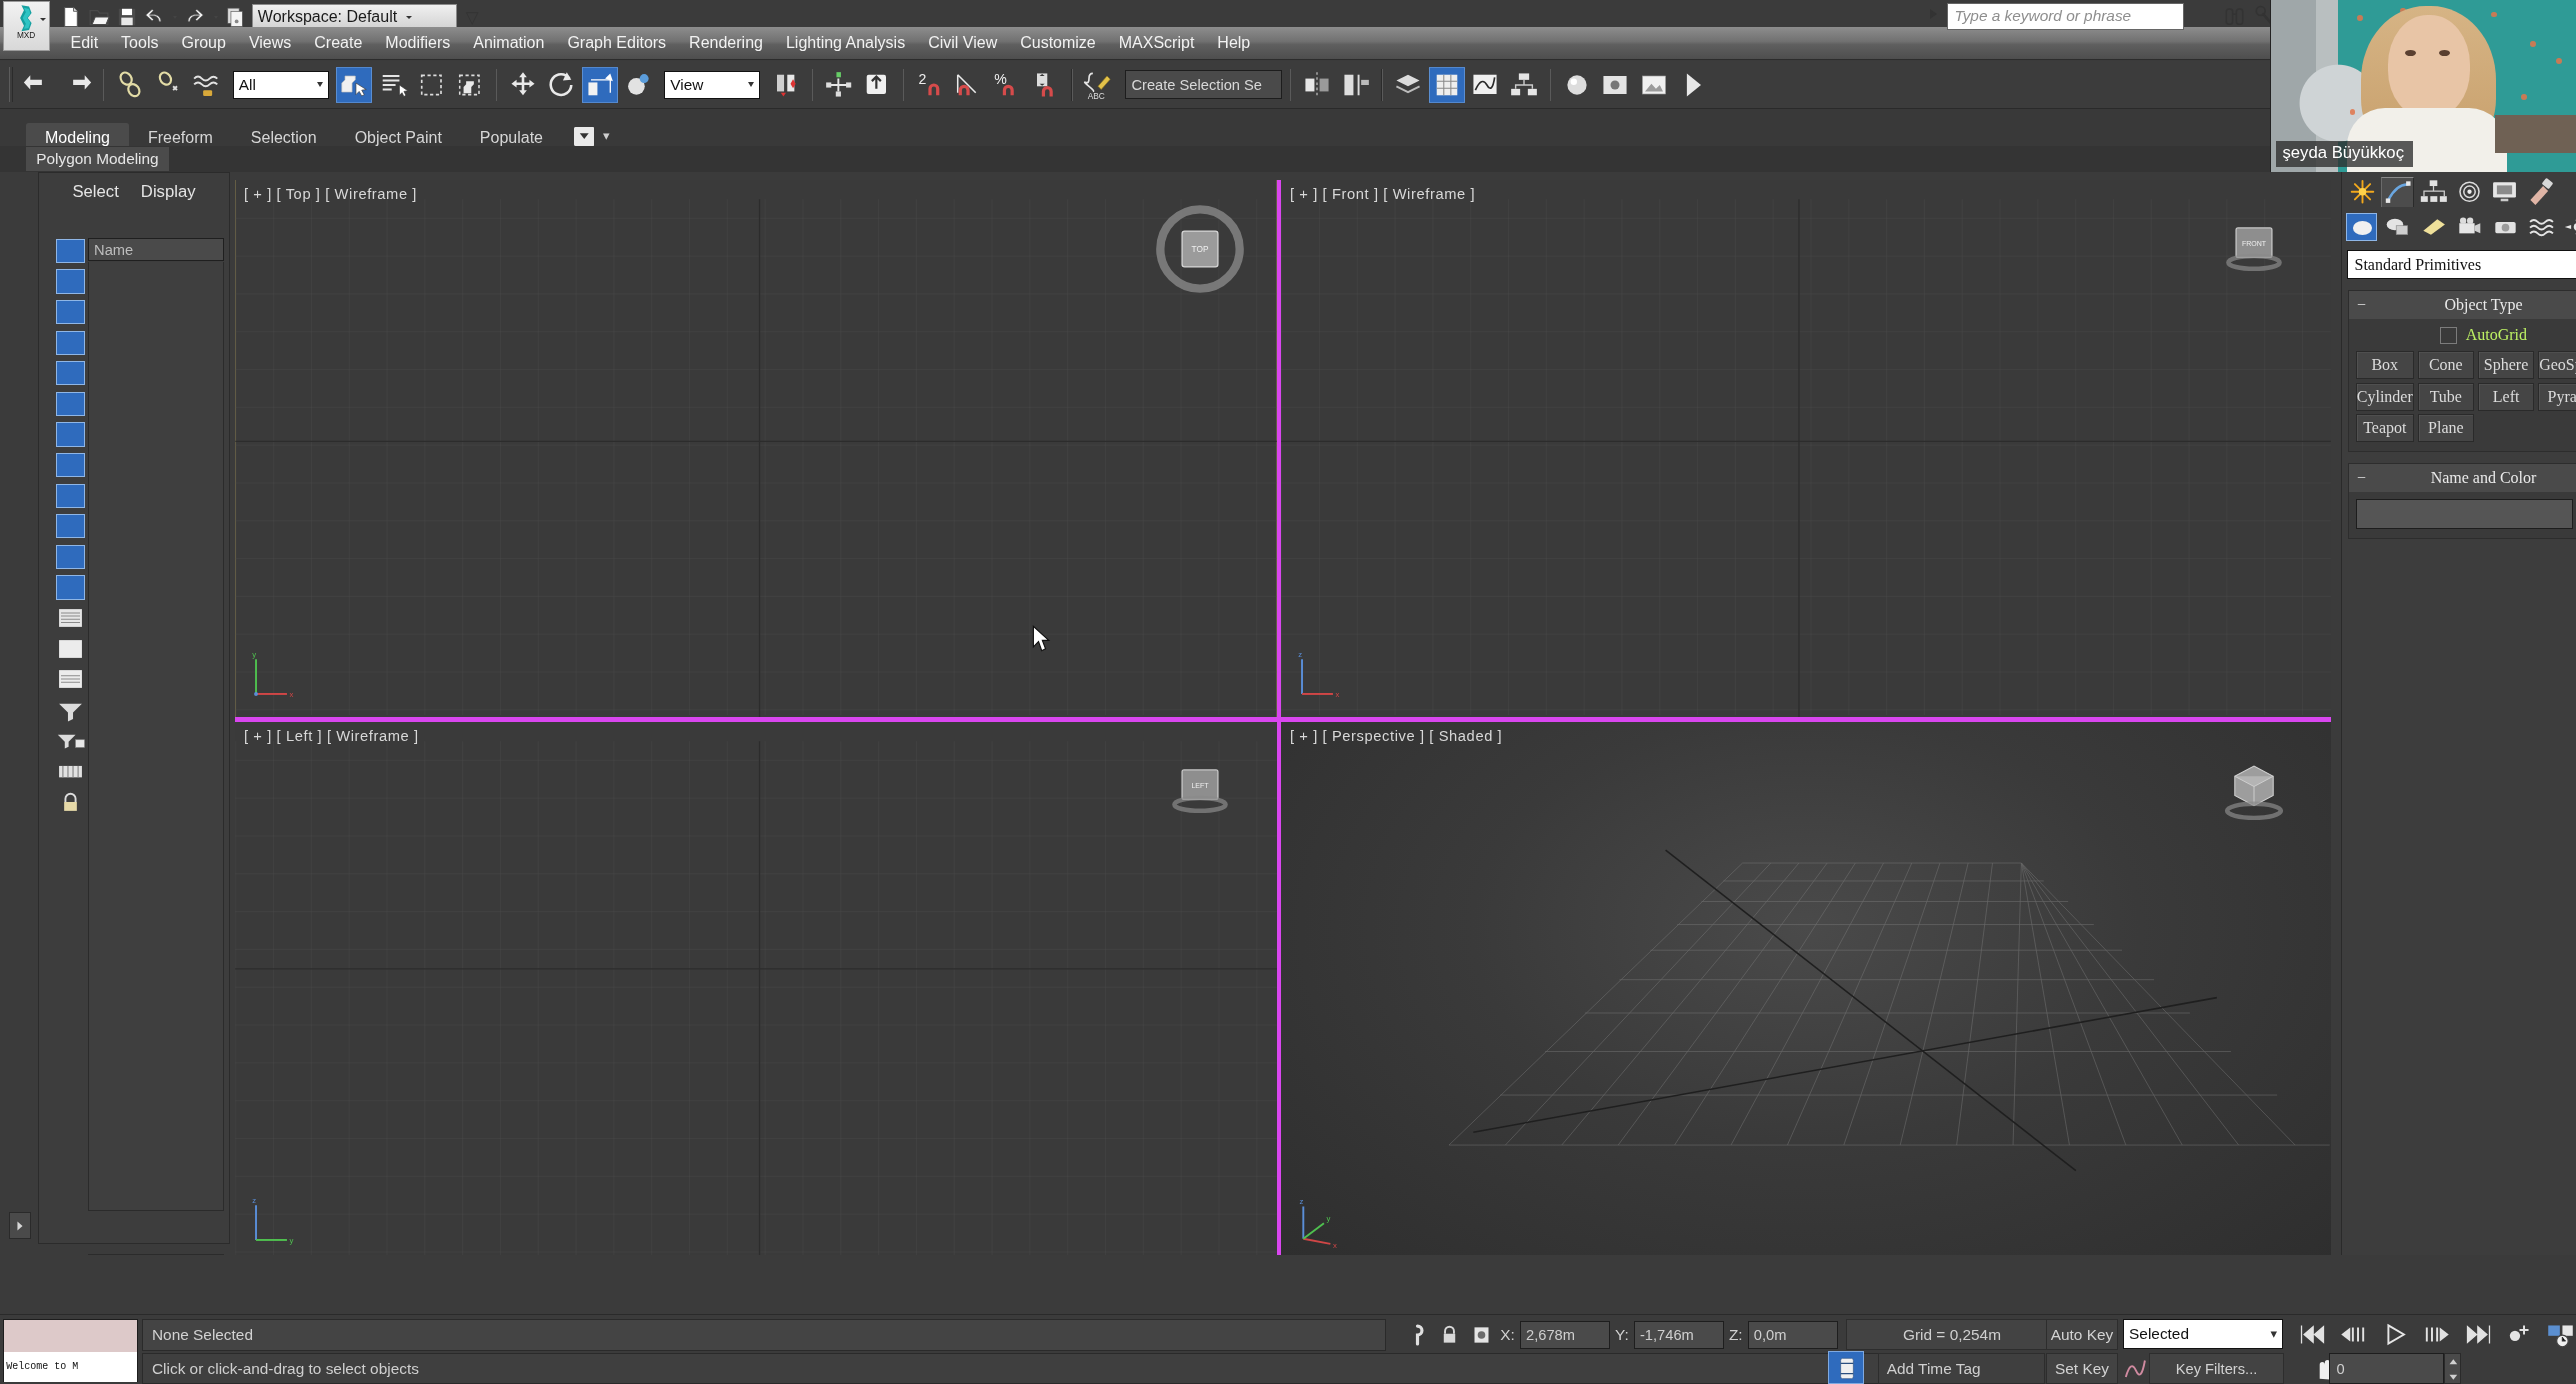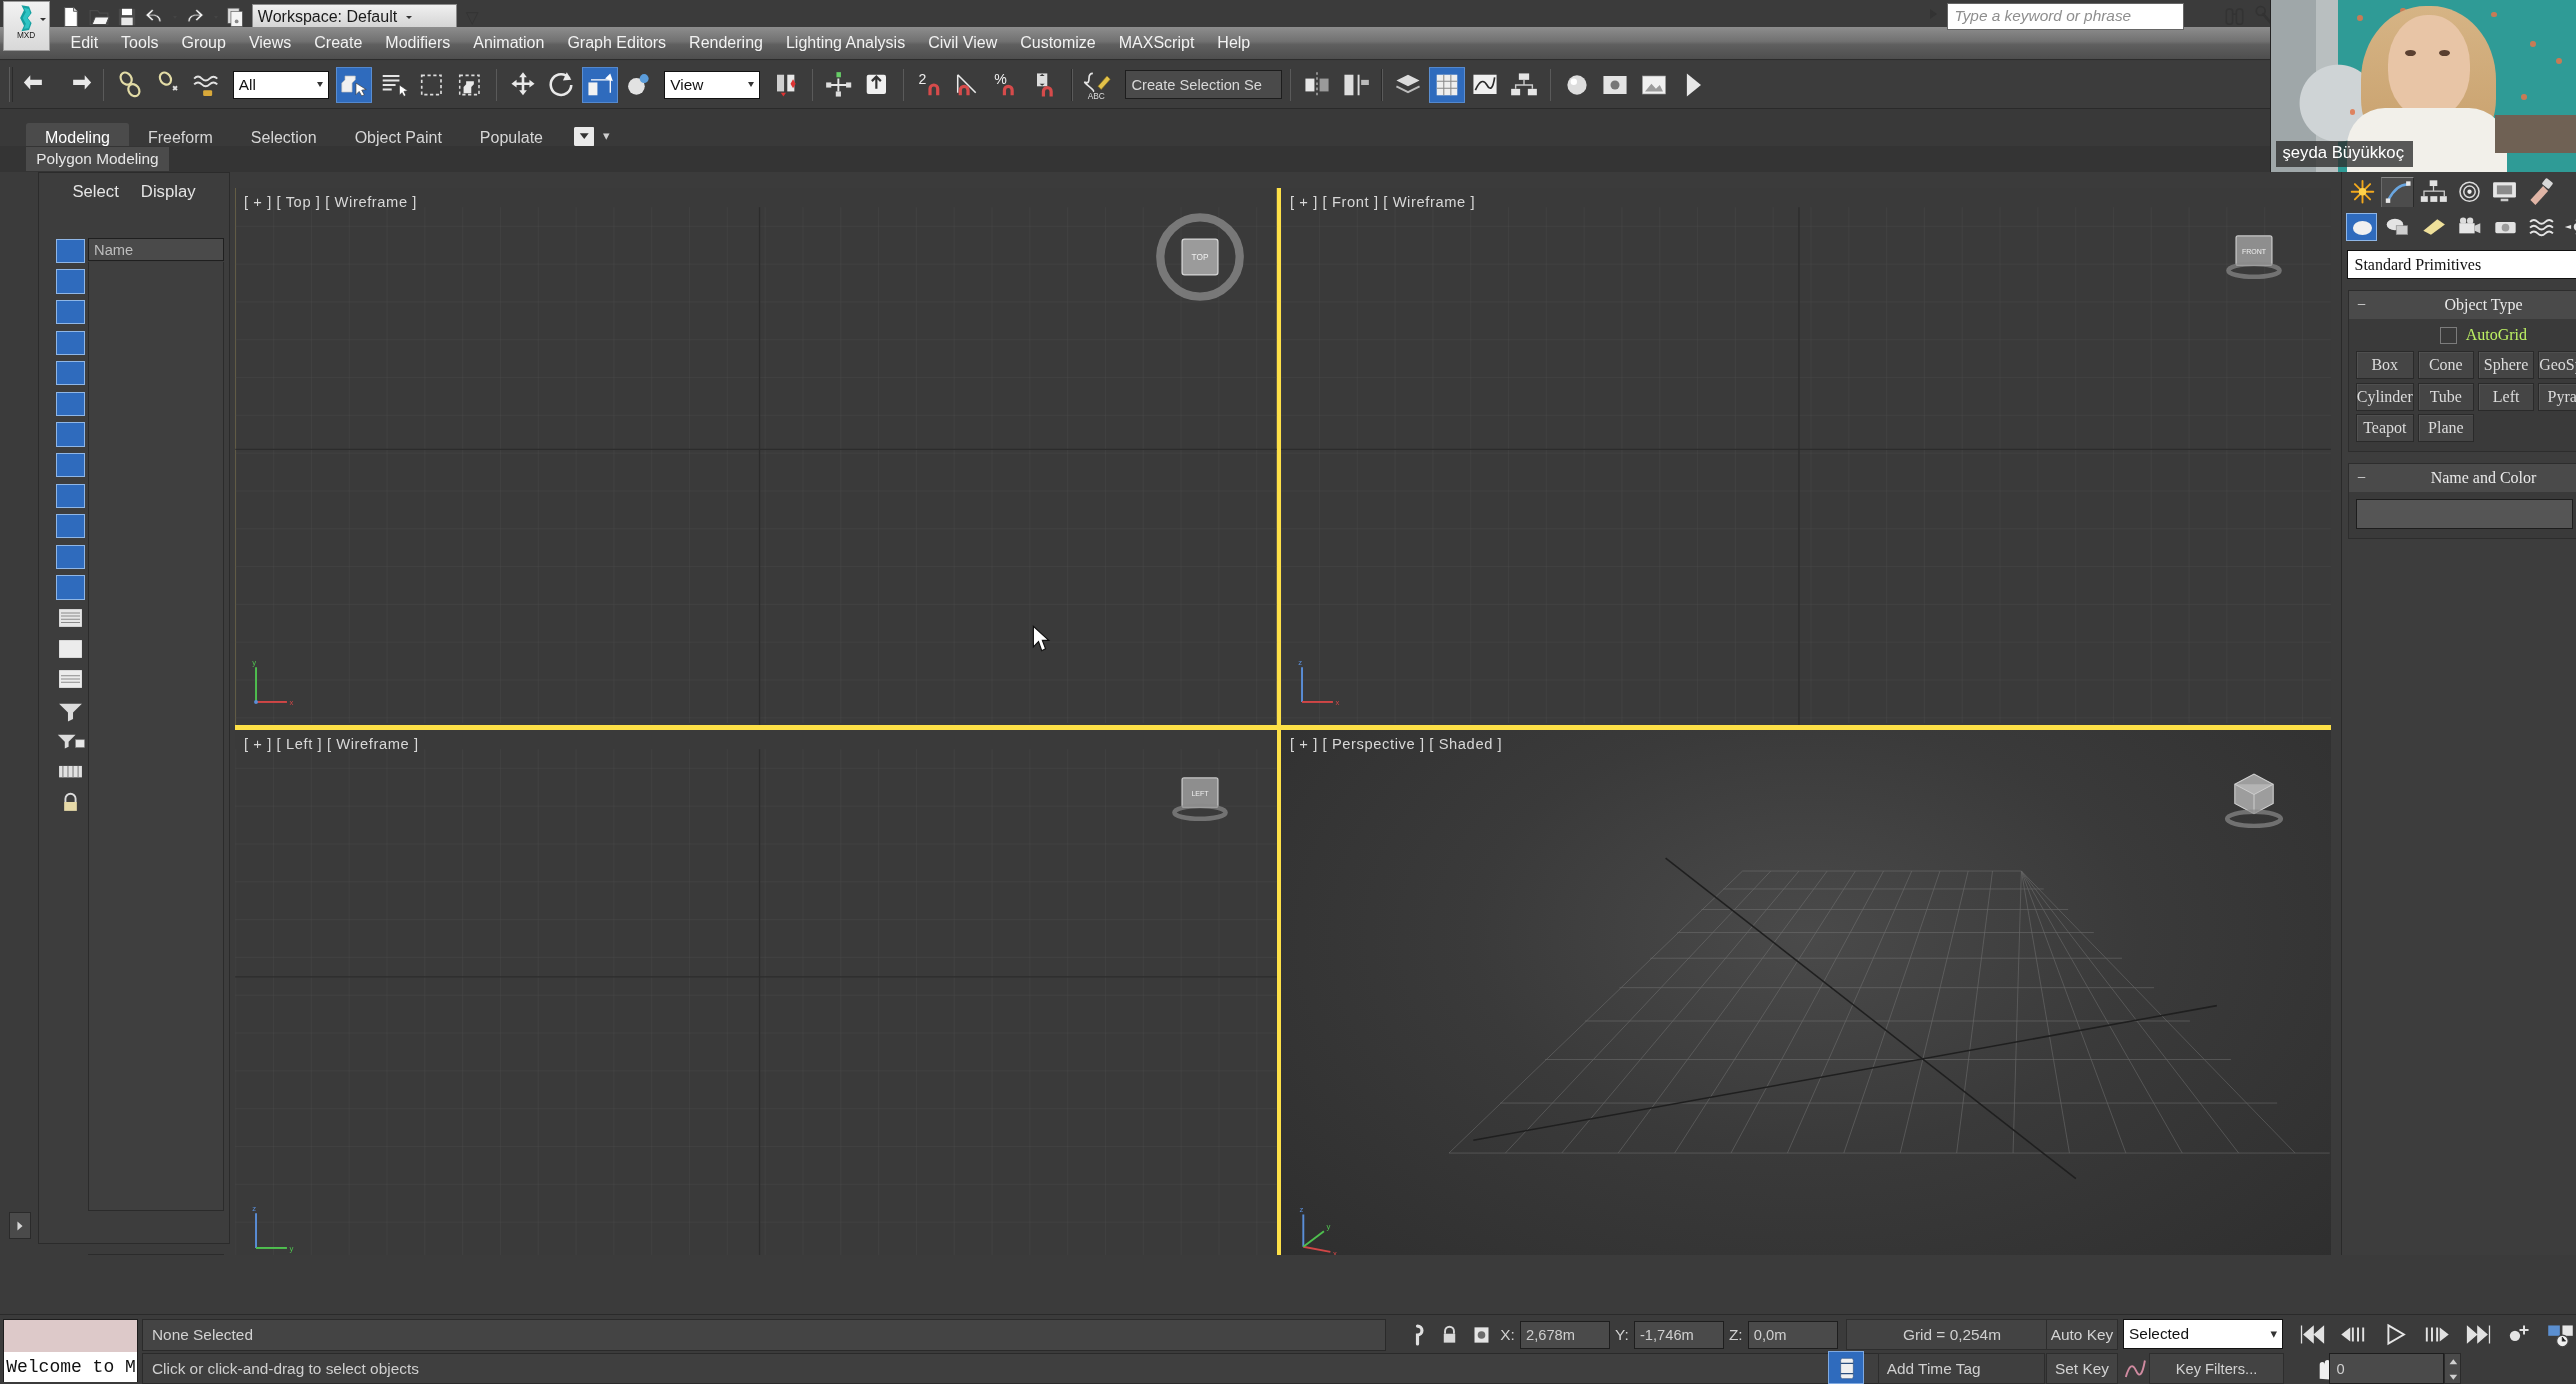--- a/index.html
+++ b/index.html
@@ -123,21 +123,21 @@
   .lpi .fill{ position:absolute; inset:1.9px; background:#2f6bbd; border:0.6px solid #8fb6e6;}
   .lpi.plain .fill{ background:transparent;border:none;}
   .lp-handle{ position:absolute; left:88px; top:1254px; width:136px; height:16.7px;
     background:#4a4a4a;border:0.6px solid #2b2b2b;}
   .lp-collapse{ position:absolute; left:9px; top:1212px; width:22px;height:27px;
     background:#4a4a4a;border:0.6px solid #2a2a2a; display:flex;align-items:center;justify-content:center;}
   .lp-swatch{ position:absolute; left:5.1px; top:1260px; width:55px;height:54px; background:#3a3a3a;
     border:0.6px solid #2a2a2a;}
 
   
-  .vp-area{ position:absolute; left:235px; top:188px; width:2096px; height:1083px; background:#fde047;text-align:center;}
+  .vp-area{ position:absolute; left:235px; top:180px; width:2096px; height:1083px; background:#d946ef;text-align:center;}
   .vp{ position:absolute; background:#3a3a3a; overflow:hidden;}
   .vp.active{ box-shadow:inset 0 0 0 1.9px #b9a45b;}
   .vp-top   { left:0;     top:0;     width:1042px; height:537px;}
   .vp-front { left:1046px;top:0;     width:1050px; height:537px;}
   .vp-left  { left:0;     top:542px; width:1042px; height:541px;}
   .vp-persp { left:1046px;top:542px; width:1050px; height:541px;}
   .vp-label{ position:absolute; left:9px; top:6.4px; font-size:14.7px; color:#d8d8d8; letter-spacing:0.6px; z-index:5;}
   .vp-grid{ position:absolute; inset:0;}
   .gizmo{ position:absolute; left:11.5px; bottom:14px; width:58px;height:58px;}
   .viewcube{ position:absolute; right:29.5px; top:20.5px; width:96px;height:96px;}
@@ -145,21 +145,21 @@
 
   
   .timearea{ position:absolute; left:0; top:1255px; width:2576px; height:59px; background:#3b3b3b;}
 
   
   .statusbar{ position:absolute; left:0; top:1314px; width:2576px; height:71px; background:#3b3b3b;
     border-top:0.6px solid #2a2a2a;}
   .mxlisten{ position:absolute; left:2.6px; top:1319px; width:135px;height:63px;
     border:0.6px solid #1d1d1d;}
   .mx-top{ height:32px; background:#ddc9c9;}
-  .mx-bot{ height:29.5px; background:#fff; font-size:18px; color:#111; font-family:"Liberation Mono",monospace;
+  .mx-bot{ height:29.5px; background:#fff; font-size:10px; color:#111; font-family:"Liberation Mono",monospace;
      display:flex;align-items:center;padding-left:2.6px; overflow:hidden; white-space:nowrap;}
   .st-row1{ position:absolute; left:142px; top:1319px; width:1244px; height:32px;
     background:#444; border:0.6px solid #2a2a2a; display:flex;align-items:center;padding-left:9px;
     font-size:15.4px;color:#d2d2d2;}
   .st-row2{ position:absolute; left:142px; top:1353px; width:1757px; height:31px;
     background:#3f3f3f; border:0.6px solid #2a2a2a; display:flex;align-items:center;padding-left:9px;
     font-size:15.4px;color:#cfcfcf;}
   .coordgrp{ position:absolute; left:1404px; top:1319px; height:32px; display:flex; align-items:center; gap:5.1px;}
   .cd-ic{ width:27px;height:28px;position:relative;}
   .cd-lbl{ font-size:15.4px;color:#d2d2d2; }

